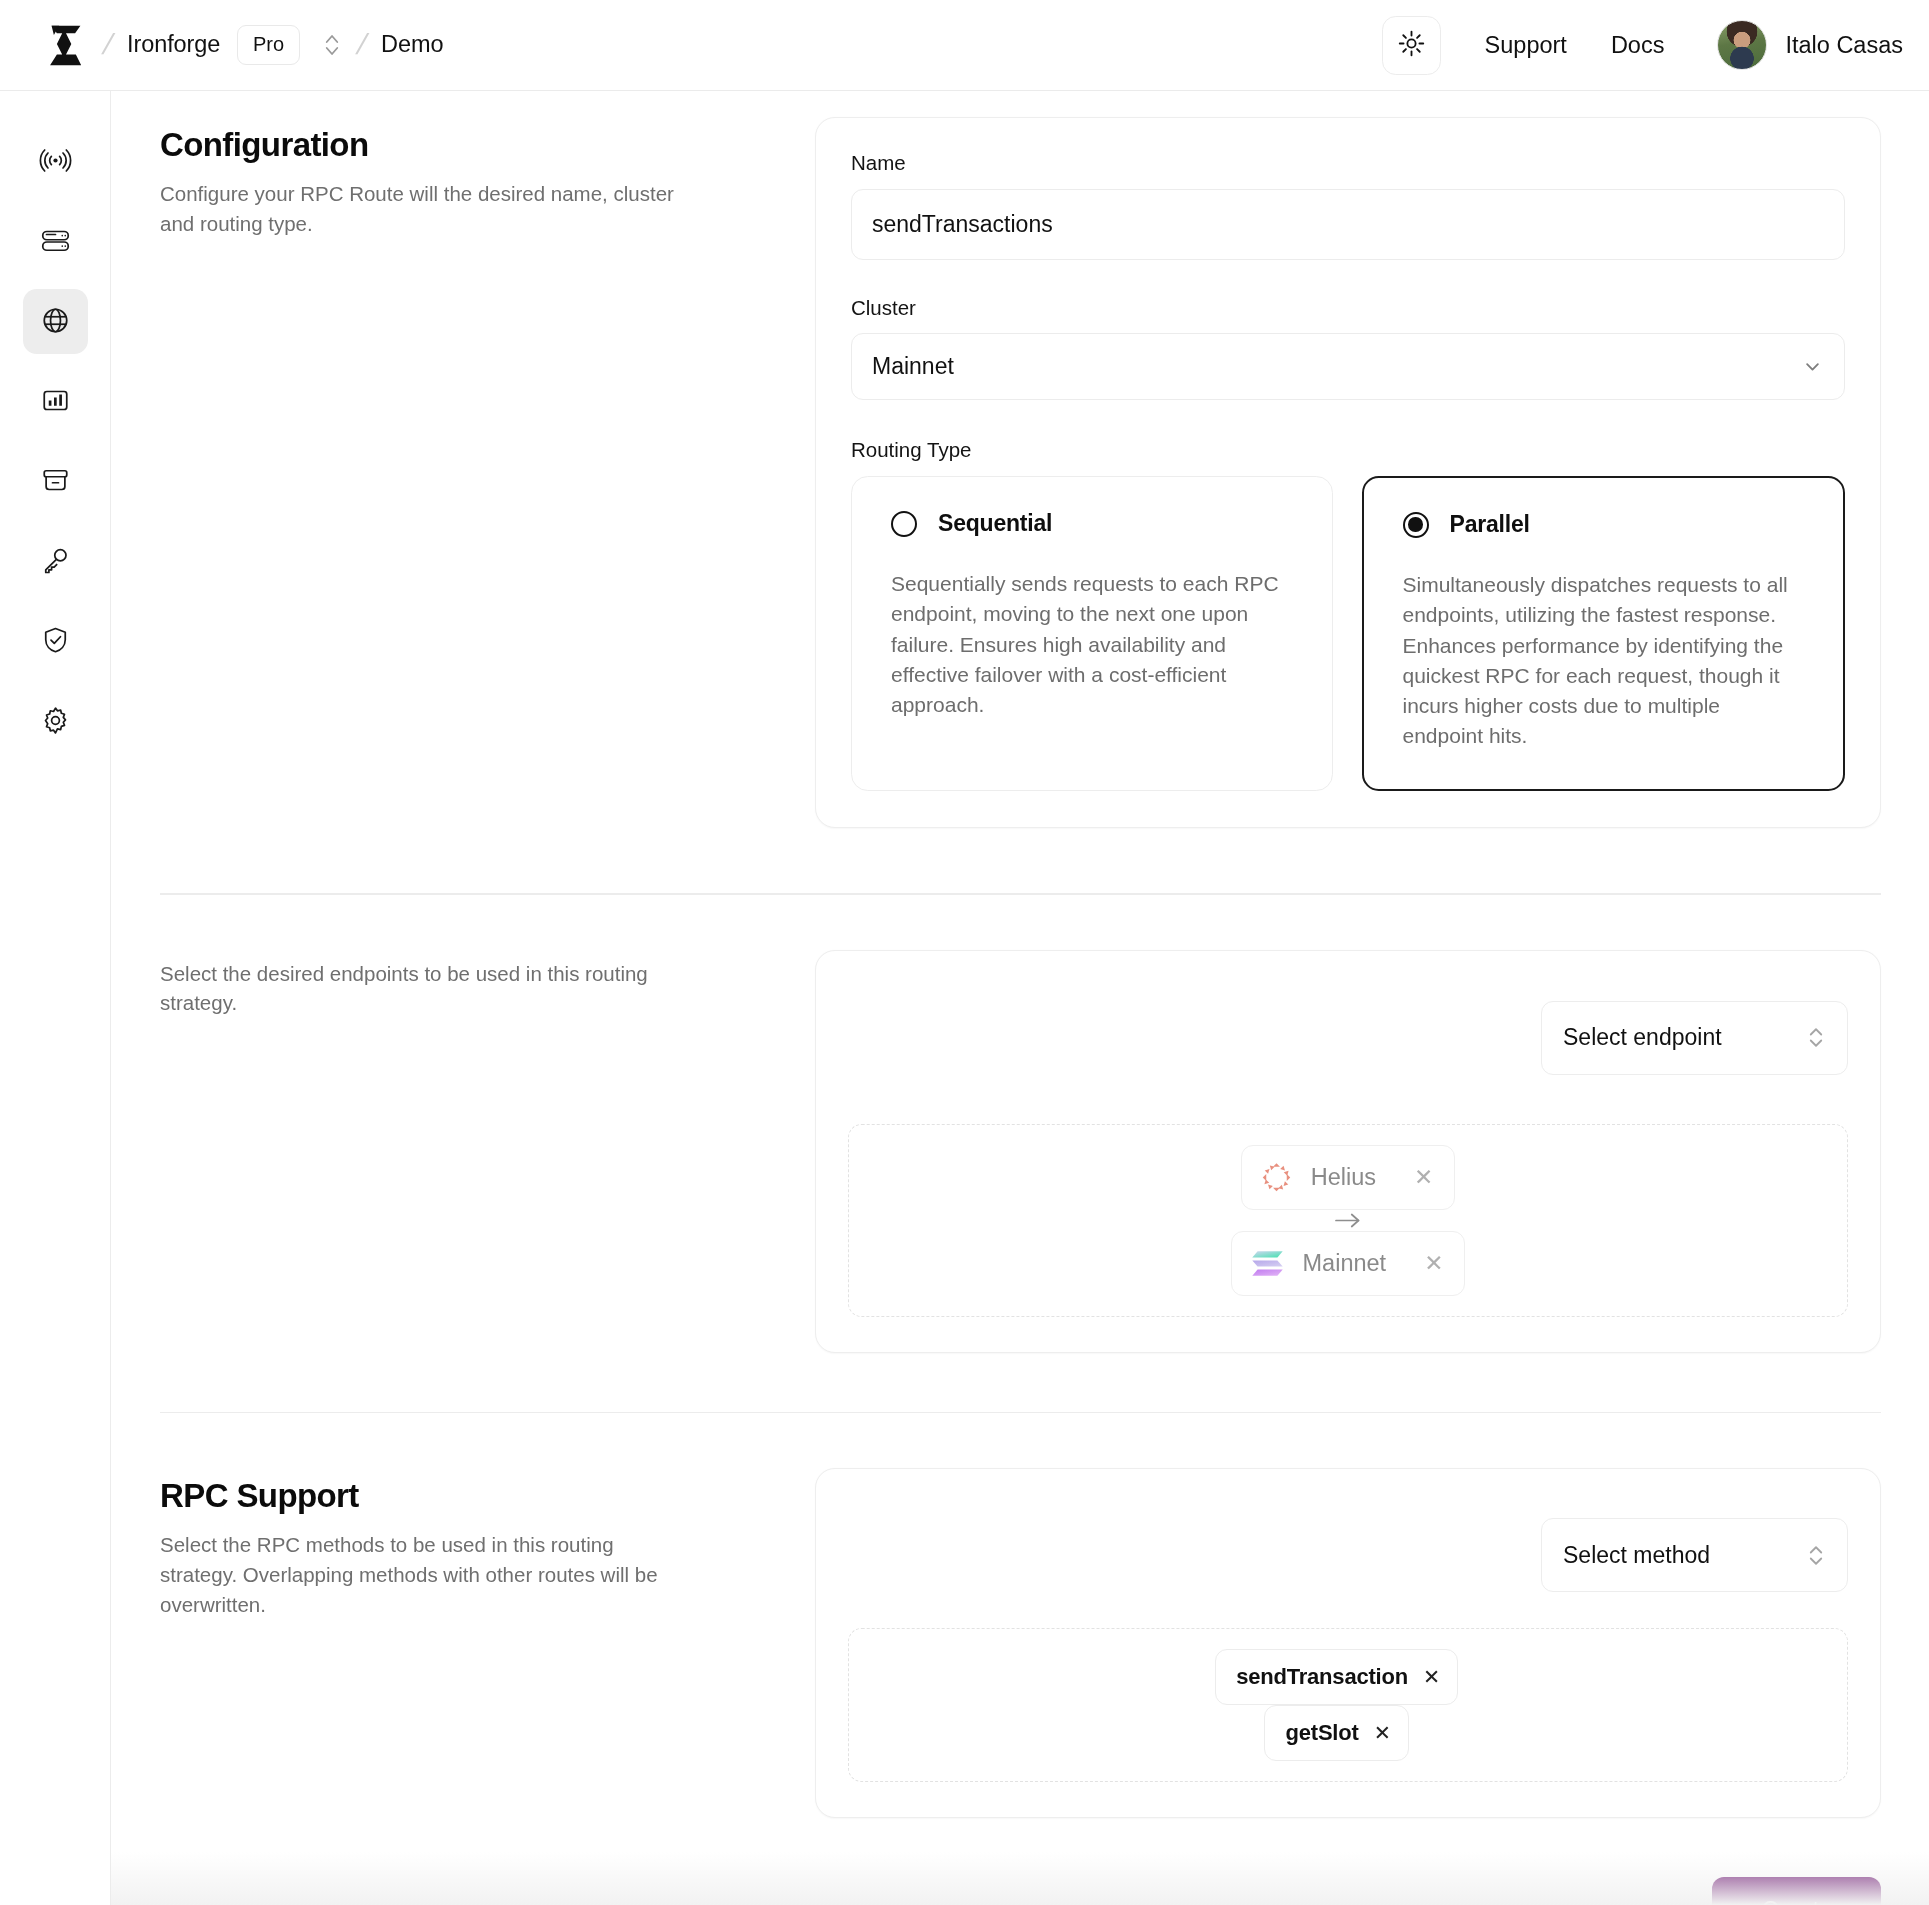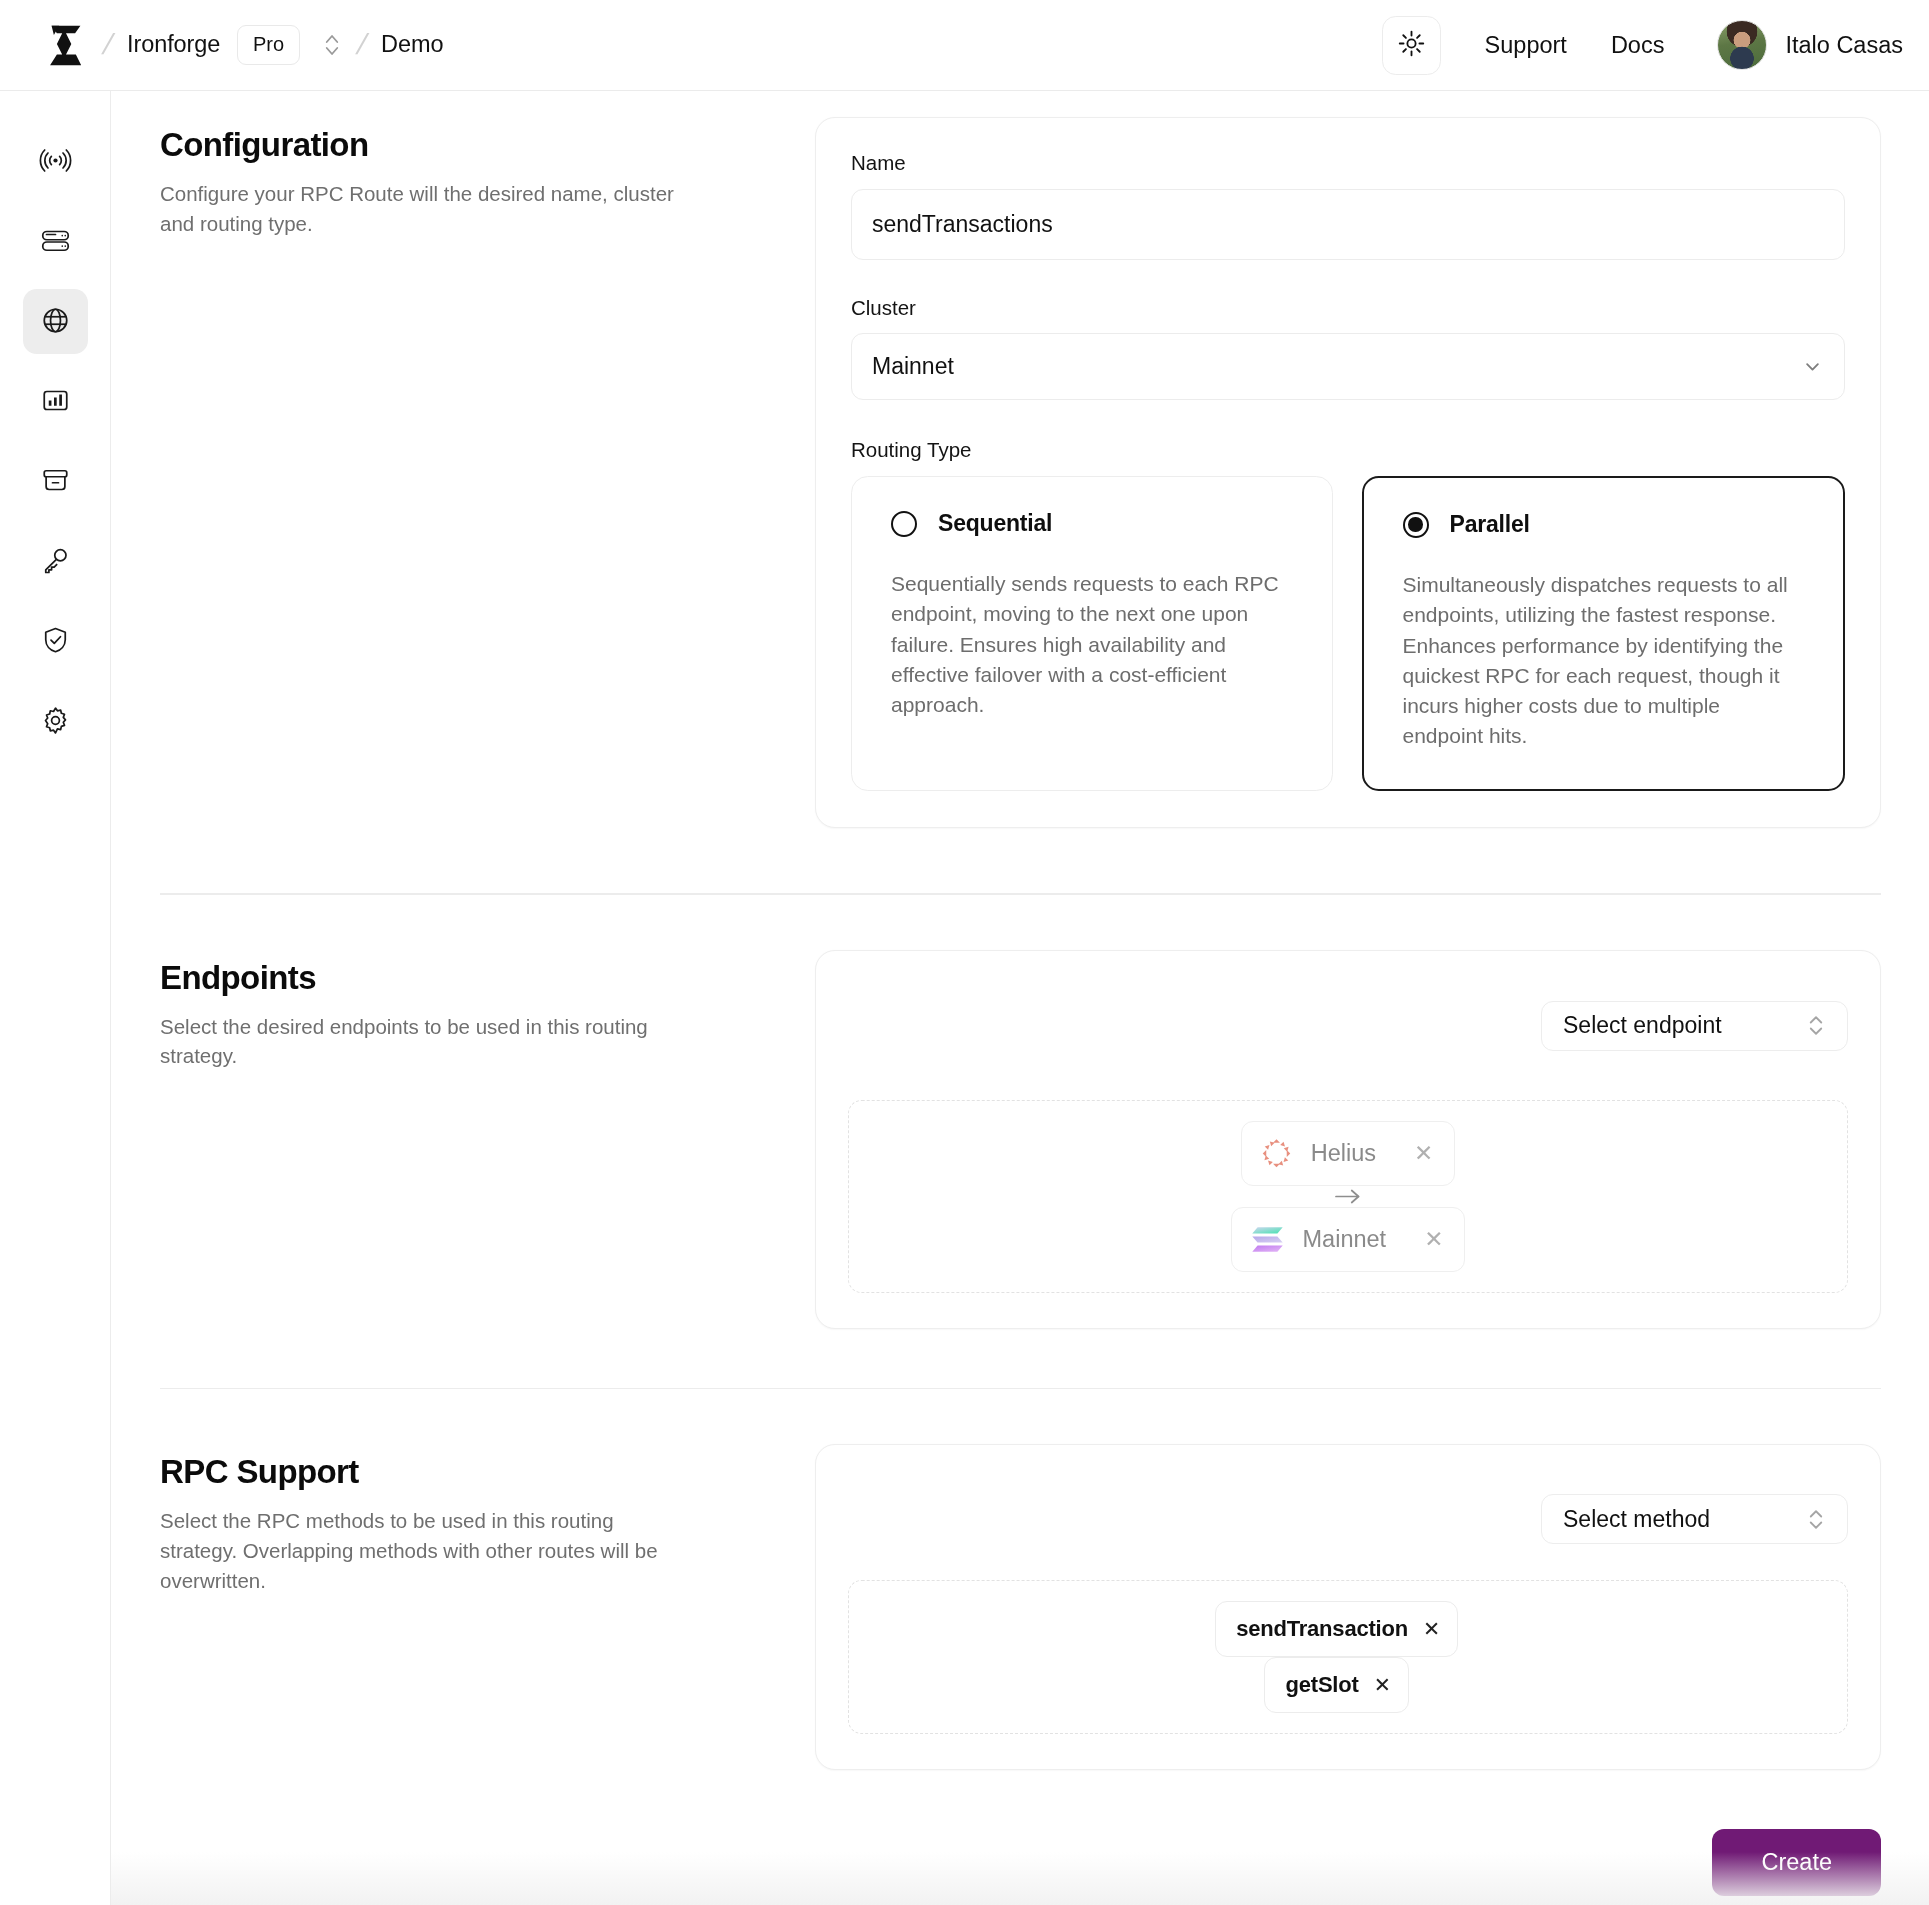--- a/index.html
+++ b/index.html
@@ -250,21 +250,21 @@
     margin: 0 49px;
   }
 
   
   .picker-row {
     display: flex;
     justify-content: flex-end;
   }
   .picker {
     min-width: 307px;
-    height: 50px;
+    height: 74px;
     border: 1.5px solid #ededed;
     border-radius: 12px;
     background: #fff;
     display: flex;
     align-items: center;
     padding: 0 21px;
     font-size: 23px;
     color: #111;
     cursor: pointer;
   }
@@ -549,21 +549,20 @@
 
         </div>
       </div>
     </div>
   </div>
 
   <div class="divider" style="margin-top:65px;"></div>
 
   <div class="section" style="padding-top:55px;">
     <div class="sec-left">
-      <div class="sec-title">Endpoints</div>
       <div class="sec-desc">Select the desired endpoints to be used in this routing strategy.</div>
     </div>
     <div class="sec-right">
       <div class="card" style="padding:50px 32px 35px;">
 
         <div class="picker-row">
           <div class="picker">
             <span>Select endpoint</span>
             <span class="updown">
               <svg width="20" height="27" viewBox="0 0 26 36" fill="none">

